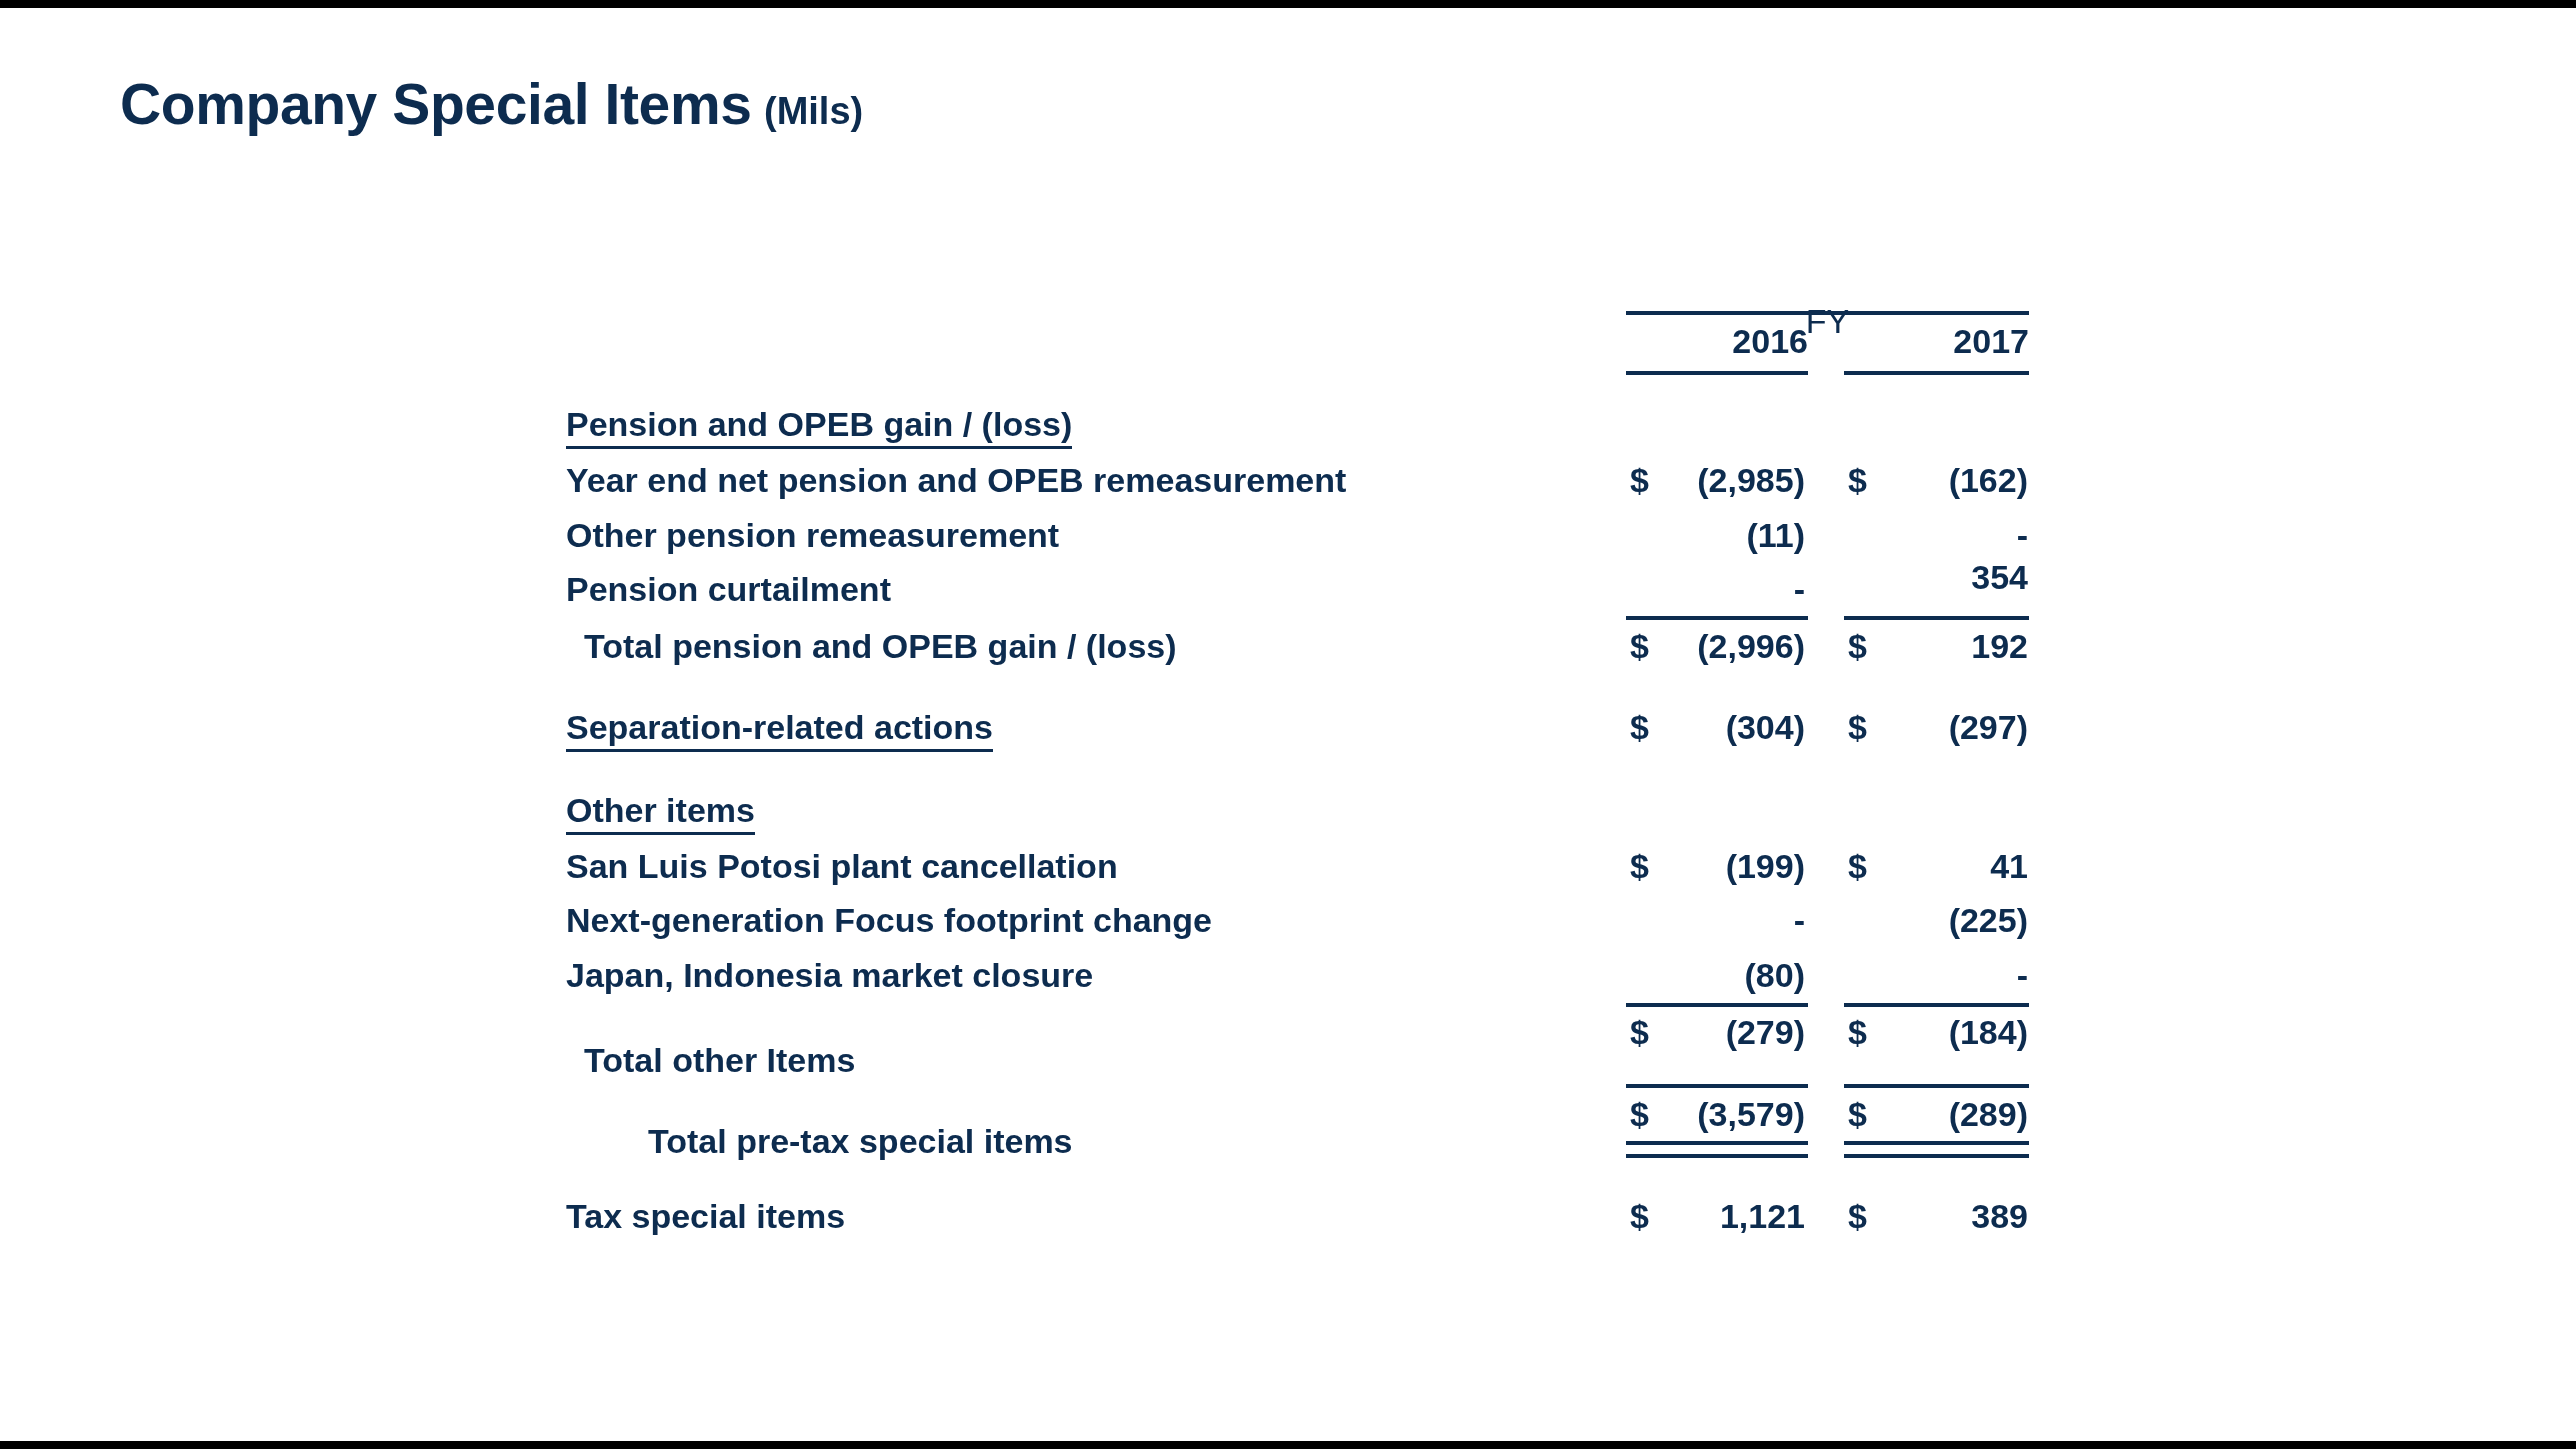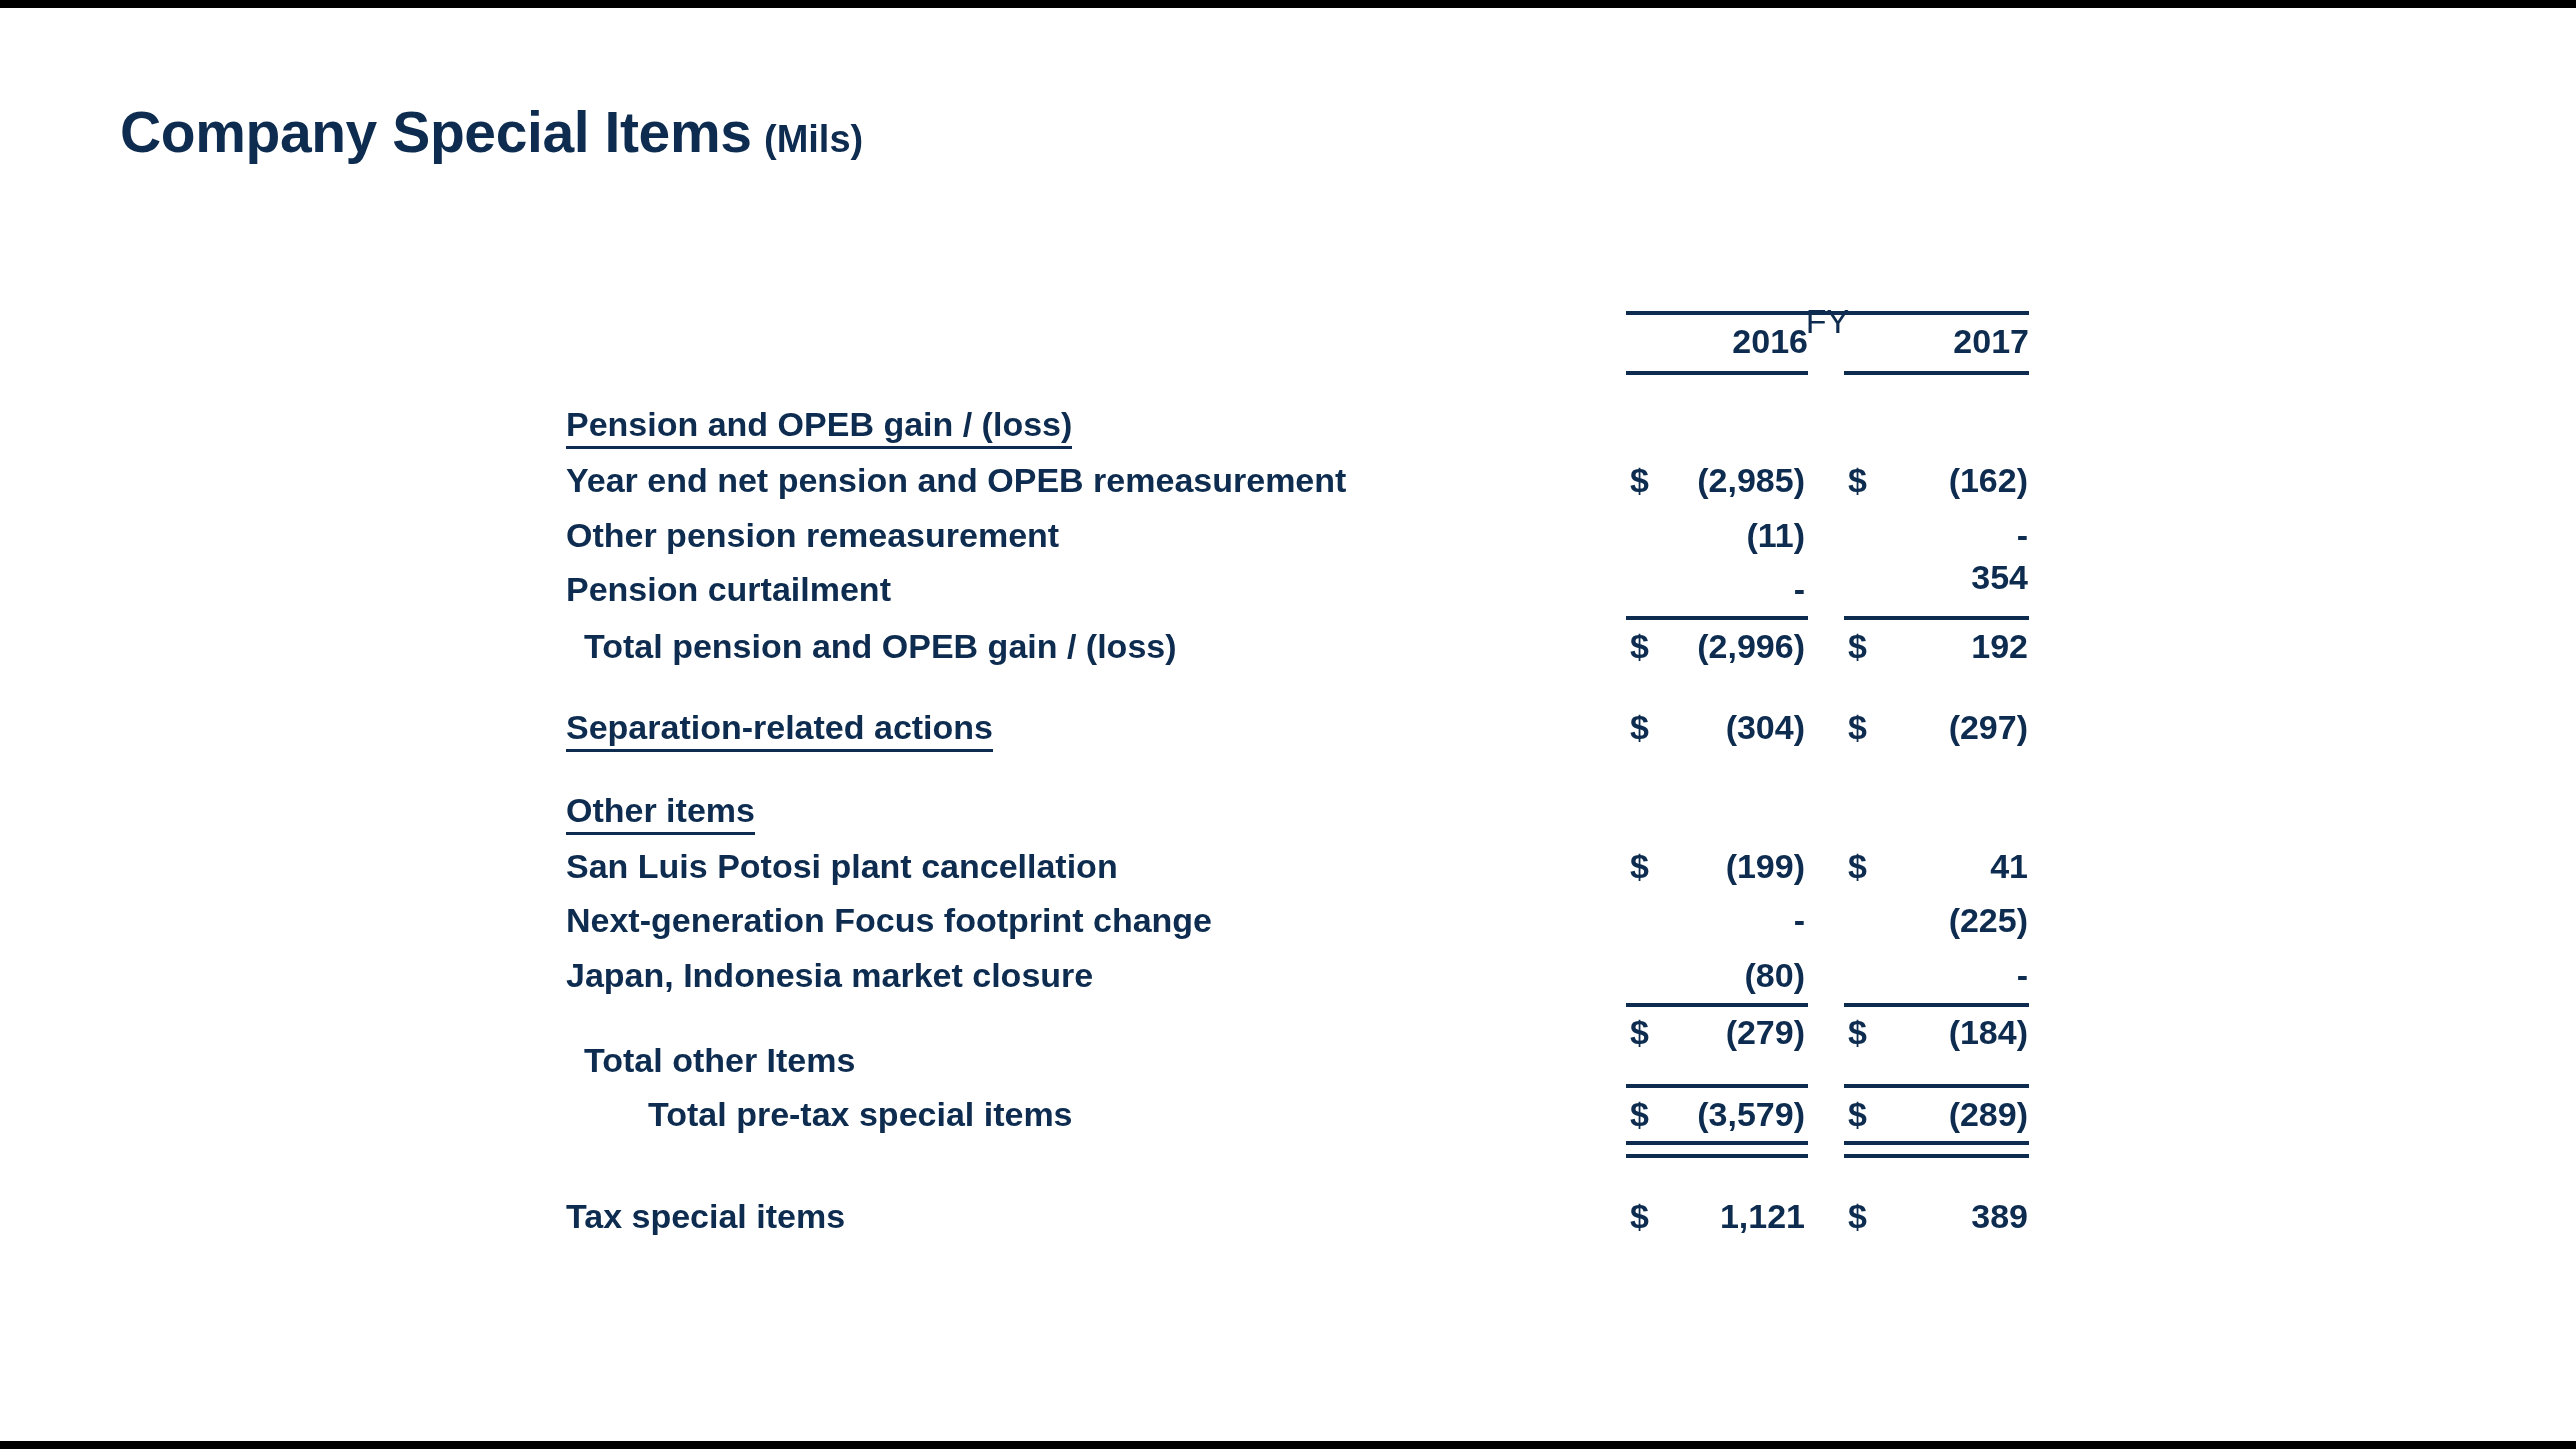--- a/index.html
+++ b/index.html
@@ -34,21 +34,20 @@
     background: #ffffff;
   }
 
   
   .title-row {
     position: absolute;
     left: 120px;
     top: 68px;
     white-space: nowrap;
     line-height: 1;
-    margin-top: 28px;
   }
   .title-main {
     font-size: 57px;
     font-weight: bold;
     letter-spacing: -0.4px;
     color: #0d2c4f;
   }
   .title-sub {
     font-size: 38px;
     font-weight: bold;
@@ -66,21 +65,21 @@
   .col-label {
     position: absolute;
     left: 566px;
     width: 1029px;
     font-size: 34px;
     font-weight: bold;
     white-space: nowrap;
     line-height: 1;
   }
   .col-label.ind1 { left: 584px; }
-  .col-label.ind2 { left: 648px; }
+  .col-label.ind2 { left: 648px; margin-top: 27px; }
   .col-label .u {
     border-bottom: 3.6px solid #0d2c4f;
     padding-bottom: 2.7px;
   }
 
   .cell {
     position: absolute;
     font-size: 34px;
     font-weight: bold;
     line-height: 1;

